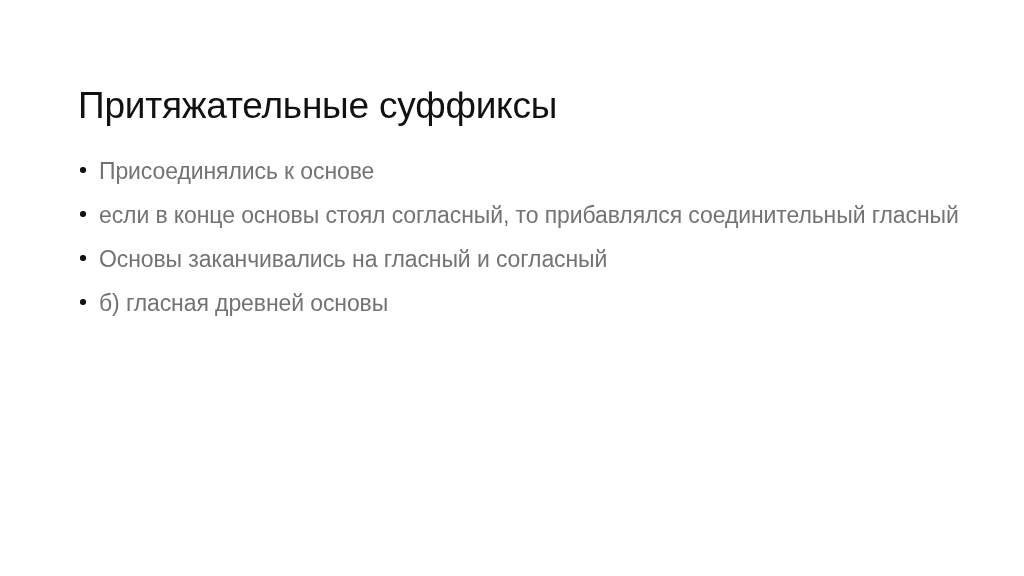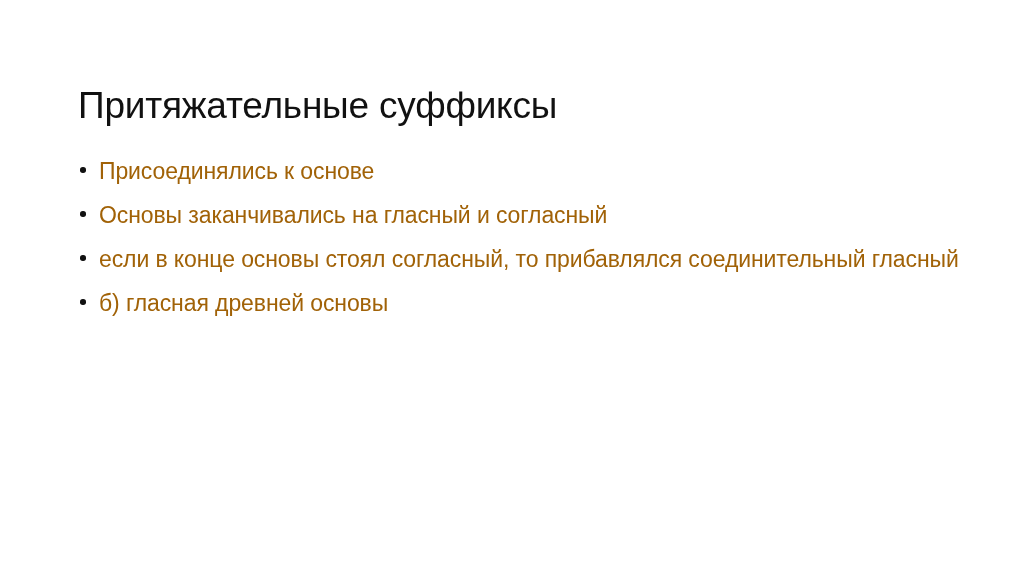--- a/index.html
+++ b/index.html
@@ -50,21 +50,21 @@
     list-style: none;
   }
 
   .bullet-item {
     position: relative;
     padding-left: 21px;
     margin: 0 0 14px 0;
     font-size: 23px;
     line-height: 30px;
     font-weight: 400;
-    color: #a16207;
+    color: #737373;
     letter-spacing: -0.1px;
   }
 
   .bullet-item:last-child {
     margin-bottom: 12px;
   }
 
   .bullet-marker {
     position: absolute;
     left: 2px;
@@ -88,26 +88,26 @@
 
   <ul class="body-list">
 
     <li class="bullet-item">
       <span class="bullet-marker"></span>
       <span class="bullet-text">Присоединялись к основе</span>
     </li>
 
     <li class="bullet-item">
       <span class="bullet-marker"></span>
-      <span class="bullet-text">Основы заканчивались на гласный и согласный</span>
+      <span class="bullet-text">если в конце основы стоял согласный, то прибавлялся соединительный гласный</span>
     </li>
 
     <li class="bullet-item">
       <span class="bullet-marker"></span>
-      <span class="bullet-text">если в конце основы стоял согласный, то прибавлялся соединительный гласный</span>
+      <span class="bullet-text">Основы заканчивались на гласный и согласный</span>
     </li>
 
 
     <li class="bullet-item">
       <span class="bullet-marker"></span>
       <span class="bullet-text">б) гласная древней основы</span>
     </li>
 
   </ul>
 

